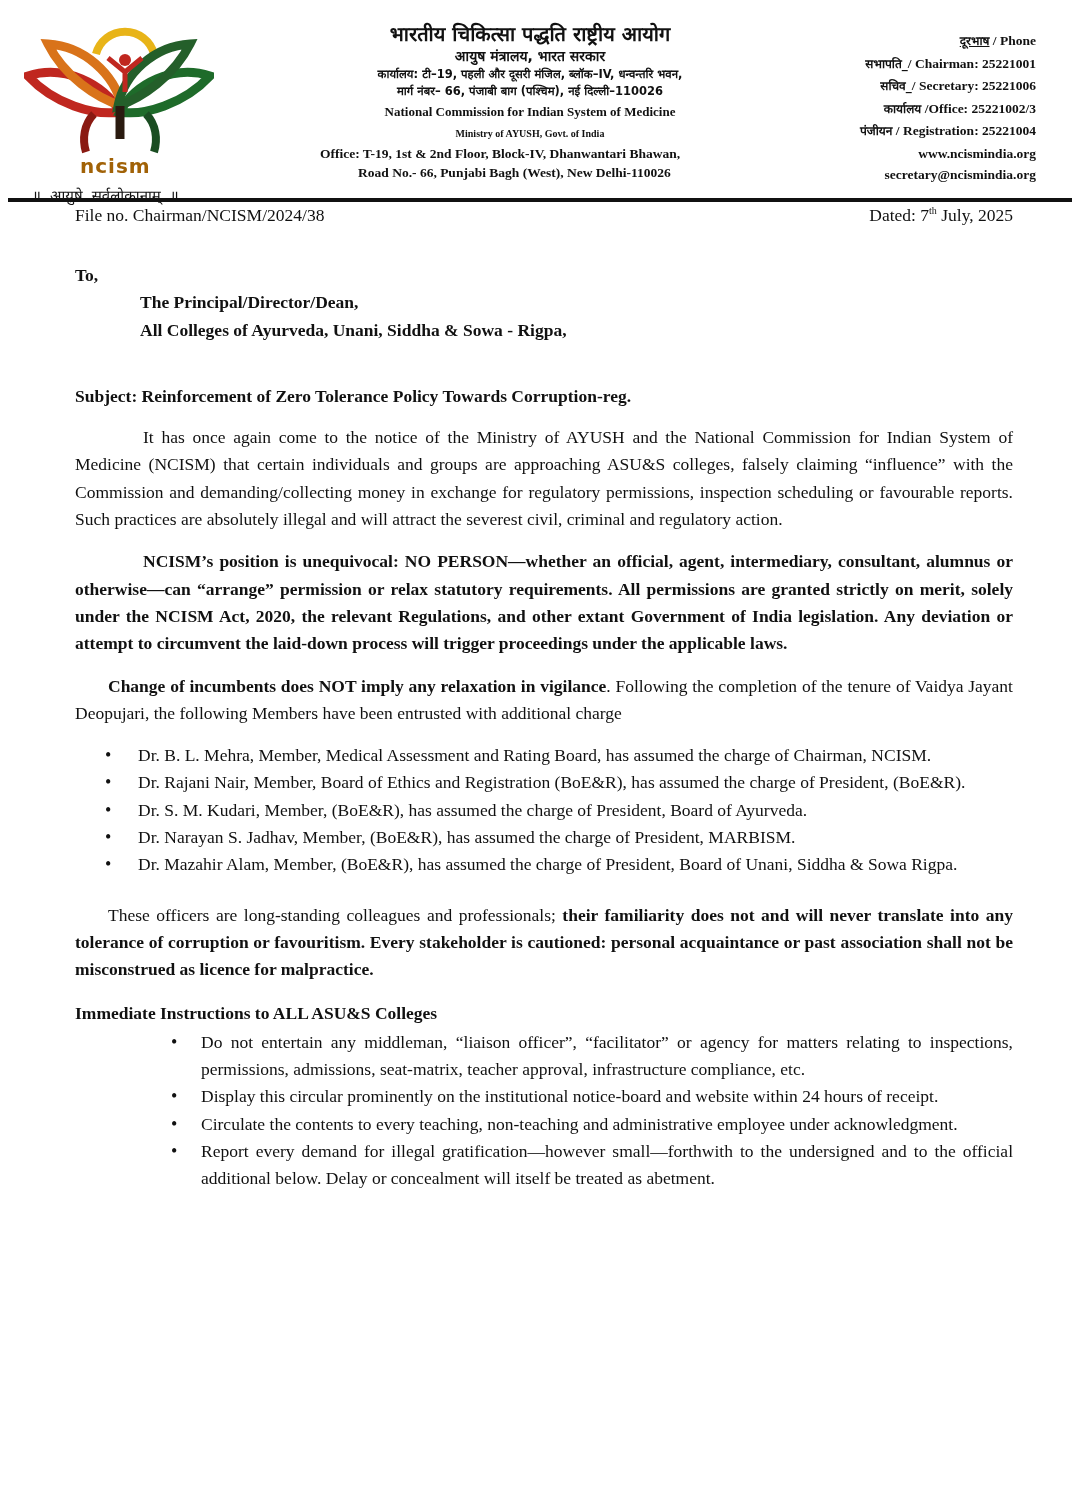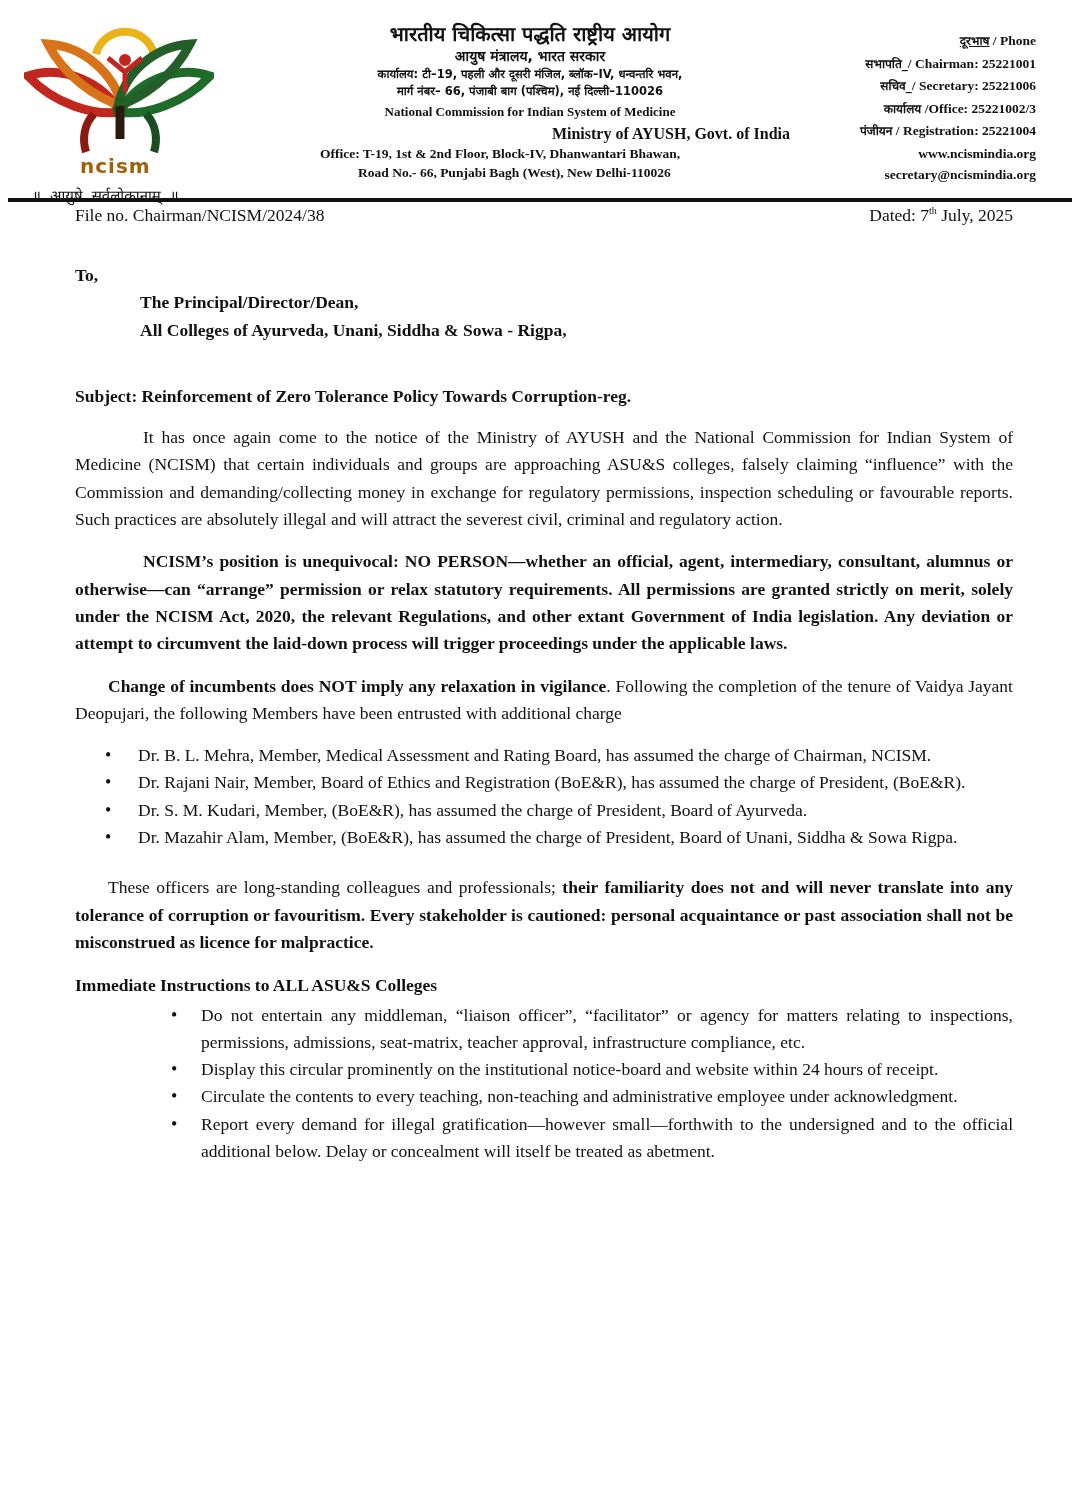--- a/index.html
+++ b/index.html
@@ -11,21 +11,21 @@
     .logo { position: absolute; left: 18px; top: 14px; width: 200px; height: 180px; }
     .logo svg { position: absolute; left: 6px; top: 0; }
     .logo-text { position: absolute; left: 62px; top: 140px; font-family: "DejaVu Sans", sans-serif; font-weight: bold; font-size: 20px; letter-spacing: 1px; color: #a16207; }
     .logo-motto { position: absolute; left: 14px; top: 171px; font-family: Liberation Mono, monospace; font-size: 15px; color: #111; white-space: nowrap; }
 
     .center-head { position: absolute; left: 270px; top: 20px; width: 520px; text-align: center; }
     .hi-title { font-family: "DejaVu Sans", sans-serif; font-weight: bold; font-size: 20px; line-height: 28px; margin-bottom: -2px; }
     .hi-sub { font-family: "DejaVu Sans", sans-serif; font-weight: bold; font-size: 14px; line-height: 20px; }
     .hi-addr { font-family: "DejaVu Sans", sans-serif; font-weight: bold; font-size: 11.5px; line-height: 17px; }
     .en-title { font-family: "Liberation Serif", serif; font-weight: bold; font-size: 13px; line-height: 24px; white-space: nowrap; }
-    .en-sub { font-family: "Liberation Serif", serif; font-weight: bold; font-size: 16px; line-height: 20px; text-align: right; }
+    .en-sub { font-family: "Liberation Serif", serif; font-weight: bold; font-size: 10px; line-height: 20px; }
     .en-addr { font-family: "Liberation Serif", serif; font-weight: bold; font-size: 13.5px; line-height: 19px; padding-left: 50px; white-space: nowrap; text-align: left; }
     .en-addr.second { padding-left: 88px; }
 
     .contact { position: absolute; right: 44px; top: 30px; text-align: right; font-family: "Liberation Serif", serif; font-weight: bold; font-size: 13.5px; line-height: 21.5px; }
     .contact .hi { font-family: "DejaVu Sans", sans-serif; font-size: 12px; }
     .contact .ul { text-decoration: underline; }
 
     .rule { position: absolute; left: 8px; top: 198px; width: 1064px; height: 4px; background: #111; }
 
     
@@ -114,20 +114,21 @@
   <p class="para indent" style="margin-top:14px;">It has once again come to the notice of the Ministry of AYUSH and the National Commission for Indian System of Medicine (NCISM) that certain individuals and groups are approaching ASU&amp;S colleges, falsely claiming “influence” with the Commission and demanding/collecting money in exchange for regulatory permissions, inspection scheduling or favourable reports. Such practices are absolutely illegal and will attract the severest civil, criminal and regulatory action.</p>
 
   <p class="para indent b" style="margin-top:15px;">NCISM’s position is unequivocal: NO PERSON—whether an official, agent, intermediary, consultant, alumnus or otherwise—can “arrange” permission or relax statutory requirements. All permissions are granted strictly on merit, solely under the NCISM Act, 2020, the relevant Regulations, and other extant Government of India legislation. Any deviation or attempt to circumvent the laid-down process will trigger proceedings under the applicable laws.</p>
 
   <p class="para indent-sm" style="margin-top:15px;"><span class="b">Change of incumbents does NOT imply any relaxation in vigilance</span><span>. Following the completion of the tenure of Vaidya Jayant Deopujari, the following Members have been entrusted with additional charge</span></p>
 
   <ul class="bullets">
     <li>Dr. B. L. Mehra, Member, Medical Assessment and Rating Board, has assumed the charge of Chairman, NCISM.</li>
     <li>Dr. Rajani Nair, Member, Board of Ethics and Registration (BoE&amp;R), has assumed the charge of President, (BoE&amp;R).</li>
     <li>Dr. S. M. Kudari, Member, (BoE&amp;R), has assumed the charge of President, Board of Ayurveda.</li>
+    <li>Dr. Narayan S. Jadhav, Member, (BoE&amp;R), has assumed the charge of President, MARBISM.</li>
     <li>Dr. Mazahir Alam, Member, (BoE&amp;R), has assumed the charge of President, Board of Unani, Siddha &amp; Sowa Rigpa.</li>
   </ul>
 
   <p class="para indent-sm" style="margin-top:23px;"><span>These officers are long-standing colleagues and professionals; </span><span class="b">their familiarity does not and will never translate into any tolerance of corruption or favouritism. Every stakeholder is cautioned: personal acquaintance or past association shall not be misconstrued as licence for malpractice.</span></p>
 
   <div class="instr-head">Immediate Instructions to ALL ASU&amp;S Colleges</div>
 
   <ul class="bullets deep">
     <li>Do not entertain any middleman, “liaison officer”, “facilitator” or agency for matters relating to inspections, permissions, admissions, seat-matrix, teacher approval, infrastructure compliance, etc.</li>
     <li>Display this circular prominently on the institutional notice-board and website within 24 hours of receipt.</li>

